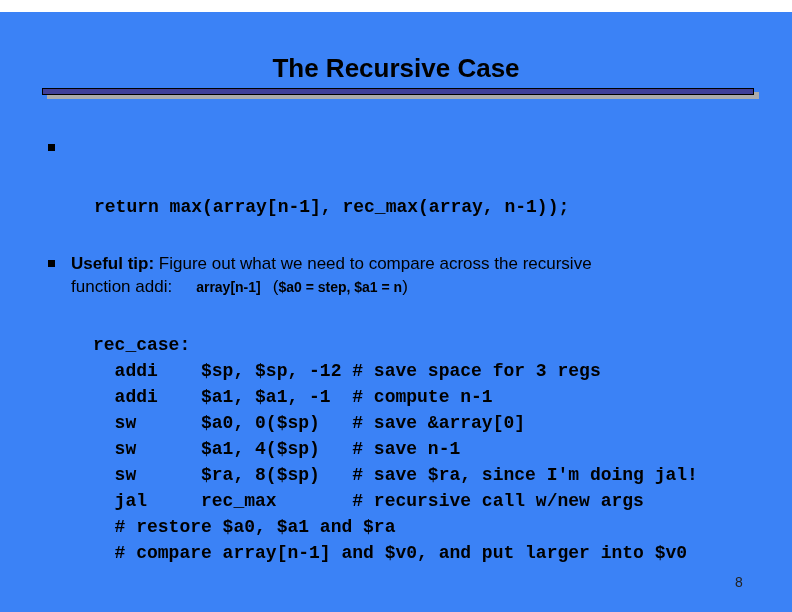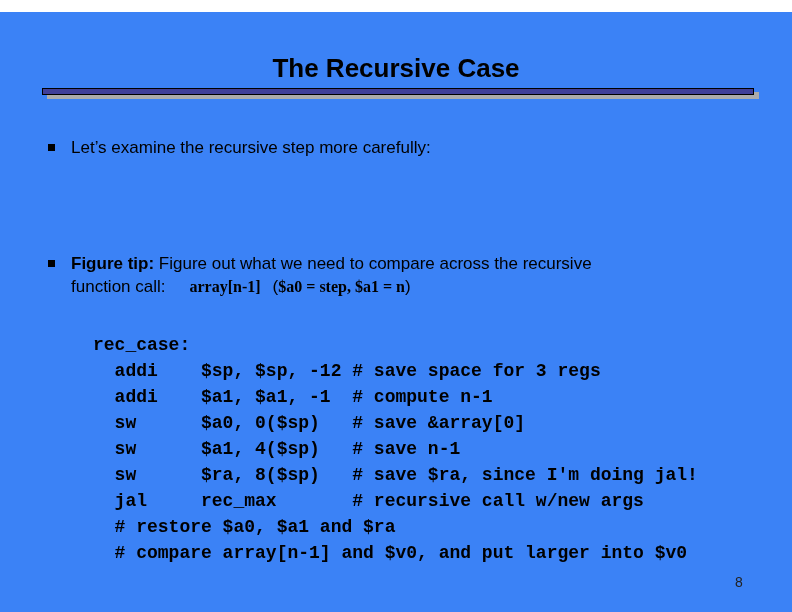--- a/index.html
+++ b/index.html
@@ -21,49 +21,49 @@
   .bullet-sq.b2 { left:48px; top:248px; }
   .b1-text { position:absolute; left:71px; top:126px; font-size:17px; }
   .code-line {
     position:absolute; left:94px; top:185px;
     font-family:"Liberation Mono","DejaVu Sans Mono",monospace;
     font-weight:bold; font-size:18px; white-space:pre;
   }
   .b2-block { position:absolute; left:71px; top:240px; width:690px; font-size:17px; line-height:23px; }
   .bold { font-weight:bold; }
   .mono-inline {
-    font-family:Liberation Serif, serif;
-    font-weight:bold; font-size:16px;
+    font-family:Liberation Sans, sans-serif;
+    font-weight:bold; font-size:14px;
   }
   .gap-lg { margin-left:24px; }
   .gap-sm { margin-left:12px; }
   .asm {
     position:absolute; left:93px; top:320px; margin:0;
     font-family:"Liberation Mono","DejaVu Sans Mono",monospace;
     font-weight:bold; font-size:18px; line-height:26px; white-space:pre;
   }
   .pagenum { position:absolute; left:735px; top:562px; font-size:14px; color:#222; }
 </style>
 </head>
 <body>
 
 <div class="slide">
 
   <div class="title">The Recursive Case</div>
 
   <div class="divider"></div>
 
   <span class="bullet-sq b1"></span>
-  <div class="b1-text">Let’s examine the recursive step more carefully:</div>
 
+  <div class="code-line">return max(array[n-1], rec_max(array, n-1));</div>
 
   <span class="bullet-sq b2"></span>
   <div class="b2-block">
-    <div><span class="bold">Figure tip:</span><span> Figure out what we need to compare across the recursive</span></div>
-    <div><span>function call:</span><span class="mono-inline gap-lg">array[n-1]</span><span class="gap-sm">(</span><span class="mono-inline">$a0 = step, $a1 = n</span><span>)</span></div>
+    <div><span class="bold">Useful tip:</span><span> Figure out what we need to compare across the recursive</span></div>
+    <div><span>function addi:</span><span class="mono-inline gap-lg">array[n-1]</span><span class="gap-sm">(</span><span class="mono-inline">$a0 = step, $a1 = n</span><span>)</span></div>
   </div>
 
   <pre class="asm">rec_case:
   addi    $sp, $sp, -12 # save space for 3 regs
   addi    $a1, $a1, -1  # compute n-1
   sw      $a0, 0($sp)   # save &amp;array[0]
   sw      $a1, 4($sp)   # save n-1
   sw      $ra, 8($sp)   # save $ra, since I'm doing jal!
   jal     rec_max       # recursive call w/new args
   # restore $a0, $a1 and $ra

